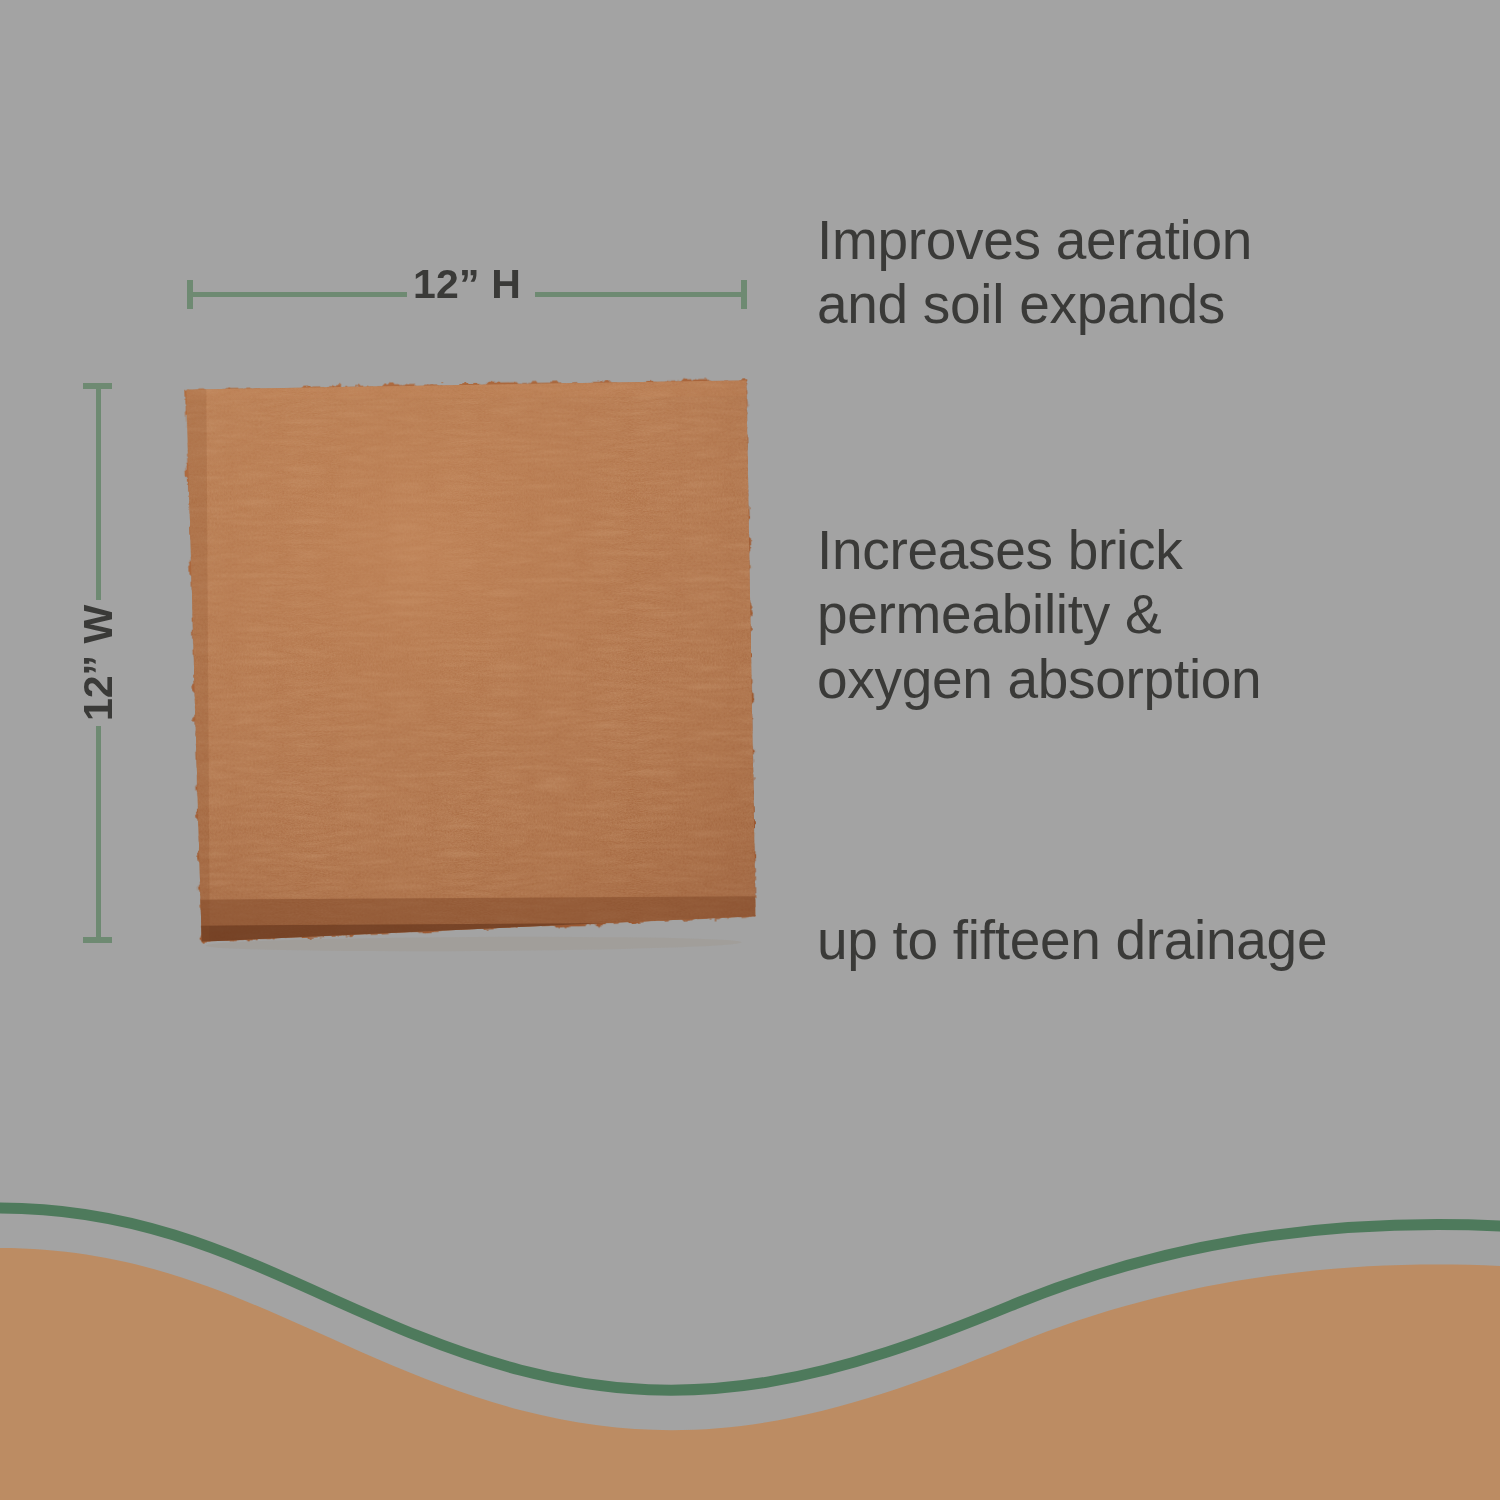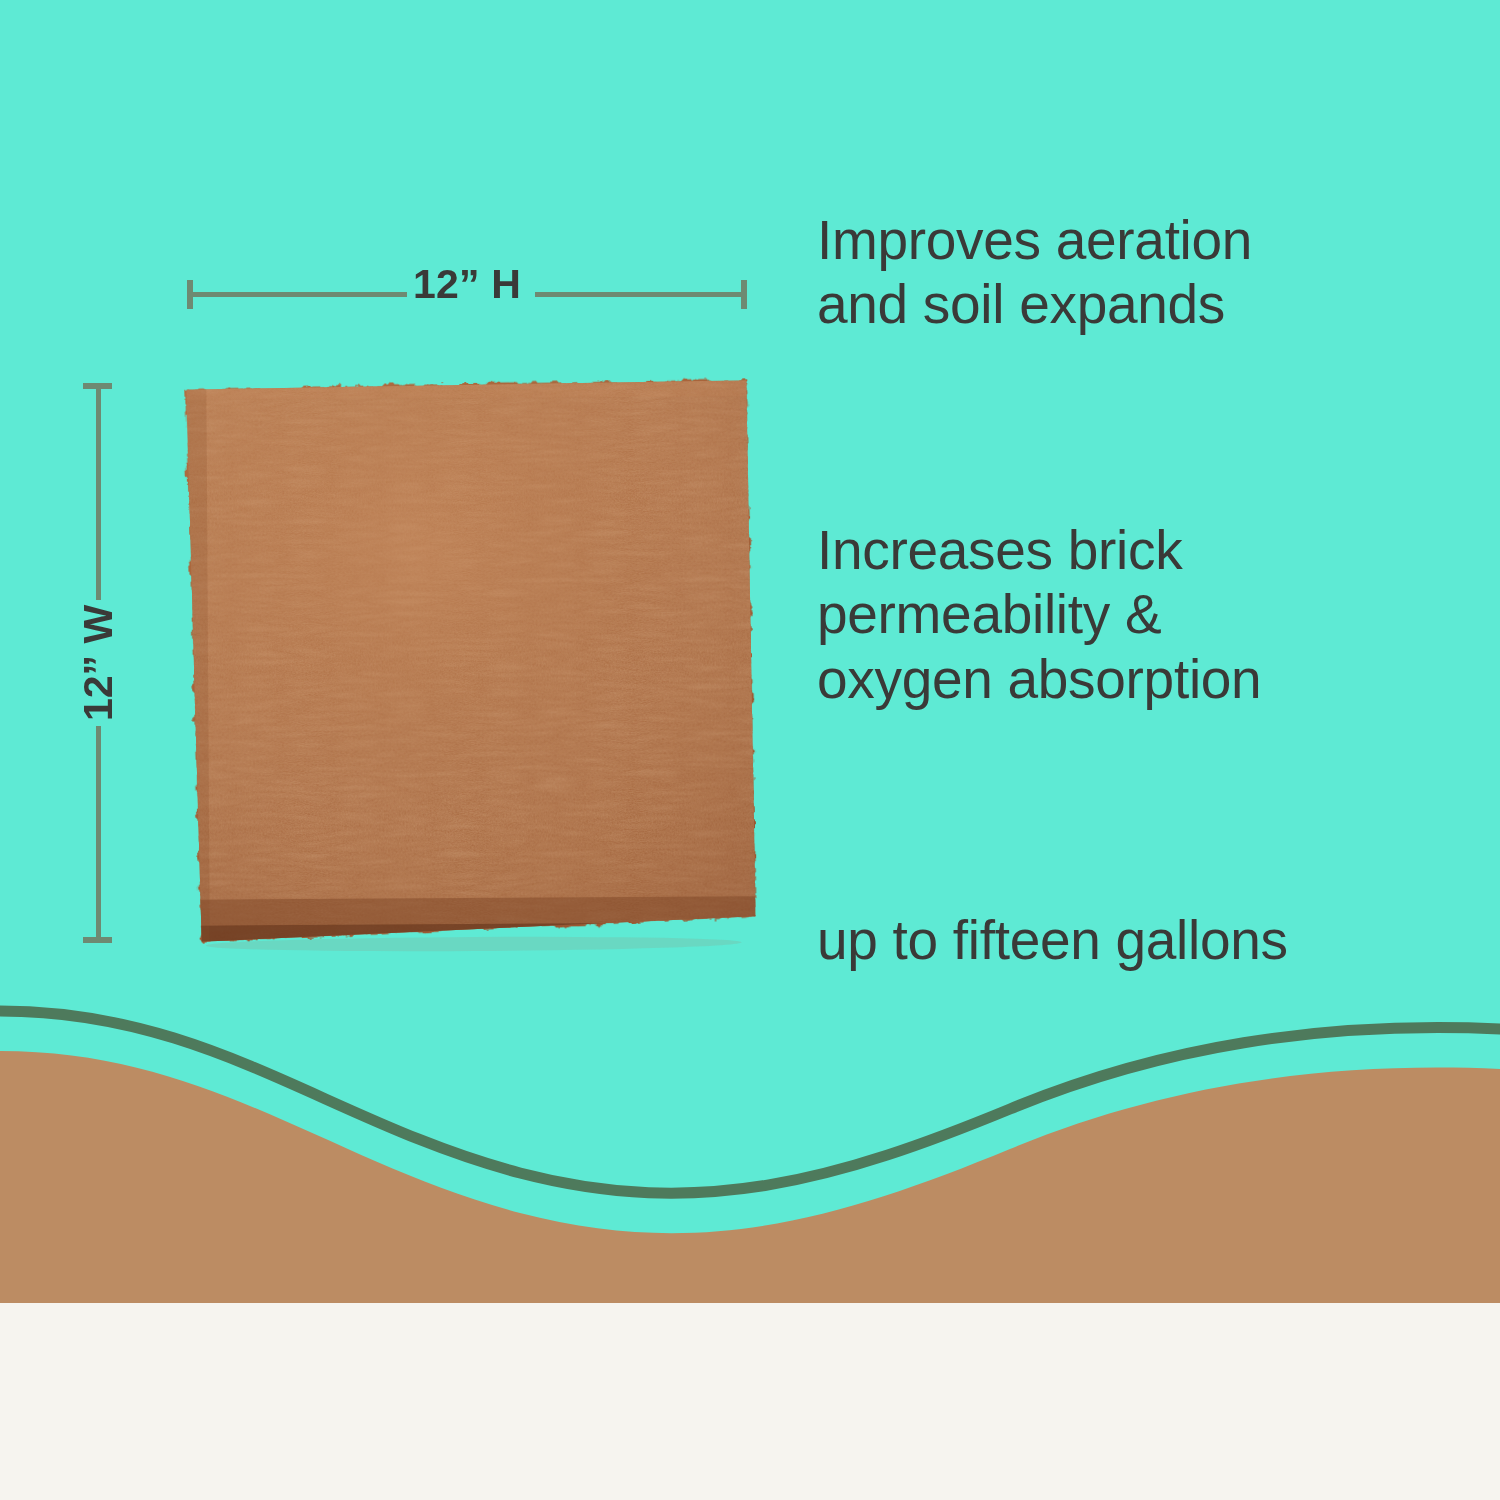--- a/index.html
+++ b/index.html
@@ -12,22 +12,22 @@
     background: #F6F4EF;
     font-family: "Liberation Sans", sans-serif;
     overflow: hidden;
     position: relative;
   }
 
   #stage {
     position: absolute;
     inset: 0;
     width: 1500px;
-    height: 1303px;
-    background: #5eead4;
+    height: 1500px;
+    background: #a3a3a3;
     overflow: hidden;
   }
 
   
   #product-area {
     position: absolute;
     left: 0;
     top: 0;
     width: 800px;
     height: 1060px;
@@ -252,21 +252,21 @@
       <span class="line">and soil expands</span>
     </div>
 
     <div class="benefit" id="benefit-1">
       <span class="line">Increases brick</span>
       <span class="line">permeability &amp;</span>
       <span class="line">oxygen absorption</span>
     </div>
 
     <div class="benefit" id="benefit-2">
-      <span class="line">up to fifteen gallons</span>
+      <span class="line">up to fifteen drainage</span>
     </div>
   </div>
 
   <div id="wave">
     <svg viewBox="0 0 1500 330" preserveAspectRatio="none" aria-hidden="true">
 
       <path d="M0,38 C210,38 330,150 520,200 C700,247 840,206 1010,136 C1160,74 1320,48 1500,56" fill="none" stroke="#4E7A5C" stroke-width="11" stroke-linecap="round"></path>
 
       <path d="M0,78 C210,78 330,190 520,240 C700,287 840,246 1010,176 C1160,114 1320,88 1500,96 L1500,330 L0,330 Z" fill="#BC8C63"></path>
     </svg>

